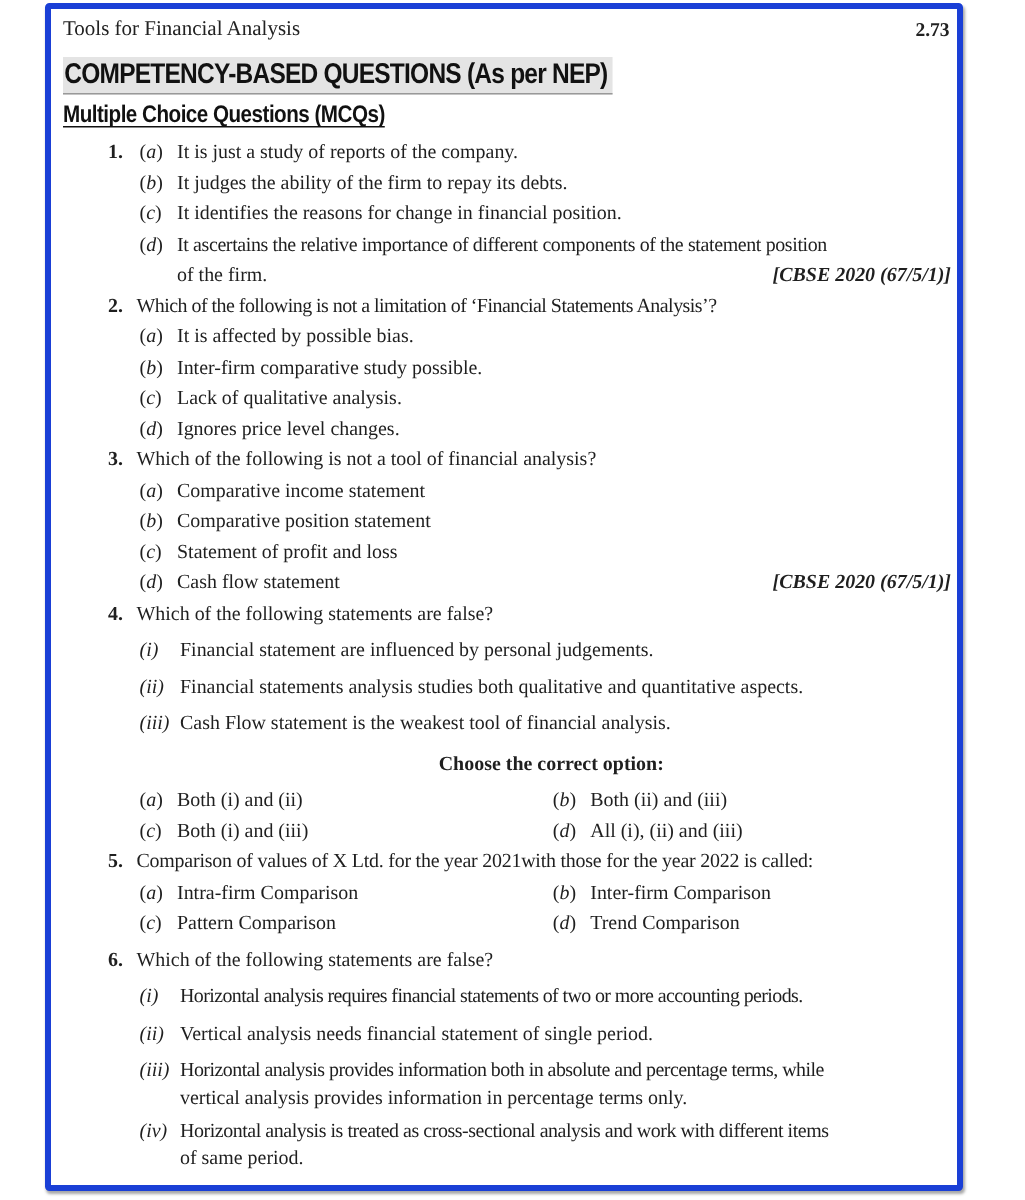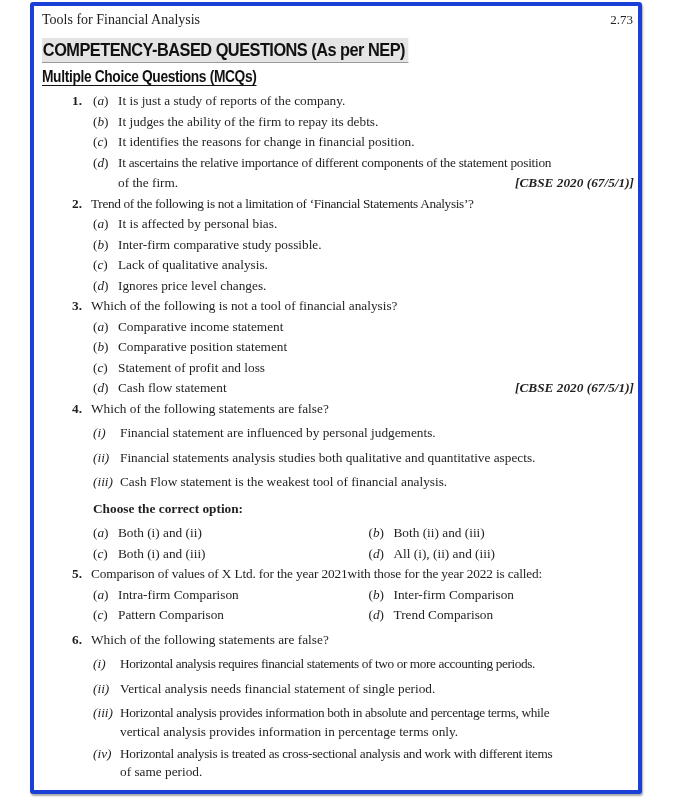--- a/index.html
+++ b/index.html
@@ -1,32 +1,32 @@
 <!DOCTYPE html>
 <html><head>
   <meta charset="utf-8">
   <style>
     html, body { margin: 0; padding: 0; background: #ffffff; }
     body { width: 683px; height: 800px; position: relative; overflow: hidden; font-family: "DejaVu Serif", "Liberation Serif", serif; color: #1f1f1f; }
     .frame { position: absolute; left: 30px; top: 2px; width: 612px; height: 792px; border: 4px solid #1a3fd6; border-radius: 3px; box-shadow: 1px 2px 2px rgba(0,0,0,0.35); background: #fff; box-sizing: border-box; }
     .running-head { position: absolute; left: 42px; top: 12px; font-family: "Liberation Serif", serif; font-size: 14px; color: #222; }
-    .page-num { position: absolute; right: 50px; top: 12px; font-family: "Liberation Serif", serif; font-size: 13px; color: #222; }
+    .page-num { position: absolute; right: 50px; top: 12px; font-family: "Liberation Serif", serif; font-size: 13px; color: #222; font-weight: bold; }
     .section-title { position: absolute; left: 42px; top: 38px; background: #e4e4e4; padding: 1px 4px 1px 1px; font-family: "Liberation Sans", sans-serif; font-weight: bold; font-size: 19px; letter-spacing: -0.6px; transform: scaleX(0.86); transform-origin: left center; white-space: nowrap; color: #111; border-bottom: 1.5px solid #999; }
     .sub-title { position: absolute; left: 42px; top: 68px; font-family: "Liberation Sans", sans-serif; font-weight: bold; font-size: 16px; letter-spacing: -0.4px; transform: scaleX(0.86); transform-origin: left center; white-space: nowrap; text-decoration: underline; text-underline-offset: 3px; color: #111; }
     .content { position: absolute; left: 62px; top: 91px; width: 580px; font-family: "Liberation Serif", serif; font-size: 13.3px; line-height: 20.5px; }
     .q { position: relative; padding-left: 29px; }
     .qnum { position: absolute; left: 10px; top: 0; font-weight: bold; font-family: "Liberation Serif", serif; }
     .qtext { display: block; }
     .opt { position: relative; padding-left: 25px; margin-left: 2px; }
     .olabel { position: absolute; left: 0; font-style: italic; }
     .olabel .p { font-style: normal; }
     .cite { font-style: italic; font-weight: bold; float: right; margin-right: 8px; text-align: right; }
     .row2 { display: flex; }
     .row2 .opt { width: 250px; }
-    .choose { font-weight: bold; margin-left: 2px; margin-top: 2px; }
+    .choose { font-weight: bold; margin-left: 2px; margin-top: 2px; text-align: center; }
     .gap { height: 4px; }
     .stmt { position: relative; padding-left: 25px; margin-left: 2px; }
     .stmt .olabel { position: absolute; left: 0; }
     .stmt .cont { display: block; }
     i.rn { font-style: italic; }
   </style>
 </head>
 <body>
 
 <div class="frame"></div>
@@ -42,22 +42,22 @@
   <div class="q">
     <span class="qnum">1.</span>
     <div class="opt"><span class="olabel"><span class="p">(</span><span>a</span><span class="p">)</span></span><span>It is just a study of reports of the company.</span></div>
     <div class="opt"><span class="olabel"><span class="p">(</span><span>b</span><span class="p">)</span></span><span>It judges the ability of the firm to repay its debts.</span></div>
     <div class="opt"><span class="olabel"><span class="p">(</span><span>c</span><span class="p">)</span></span><span>It identifies the reasons for change in financial position.</span></div>
     <div class="opt"><span class="olabel"><span class="p">(</span><span>d</span><span class="p">)</span></span><span style="letter-spacing:-0.25px">It ascertains the relative importance of different components of the statement position</span><br><span>of the firm.</span><span class="cite">[CBSE 2020 (67/5/1)]</span></div>
   </div>
 
   <div class="q">
     <span class="qnum">2.</span>
-    <span class="qtext" style="letter-spacing:-0.35px">Trend of the following is not a limitation of ‘Financial Statements Analysis’?</span>
-    <div class="opt"><span class="olabel"><span class="p">(</span><span>a</span><span class="p">)</span></span><span>It is affected by personal bias.</span></div>
+    <span class="qtext" style="letter-spacing:-0.35px">Which of the following is not a limitation of ‘Financial Statements Analysis’?</span>
+    <div class="opt"><span class="olabel"><span class="p">(</span><span>a</span><span class="p">)</span></span><span>It is affected by possible bias.</span></div>
     <div class="opt"><span class="olabel"><span class="p">(</span><span>b</span><span class="p">)</span></span><span>Inter-firm comparative study possible.</span></div>
     <div class="opt"><span class="olabel"><span class="p">(</span><span>c</span><span class="p">)</span></span><span>Lack of qualitative analysis.</span></div>
     <div class="opt"><span class="olabel"><span class="p">(</span><span>d</span><span class="p">)</span></span><span>Ignores price level changes.</span></div>
   </div>
 
   <div class="q">
     <span class="qnum">3.</span>
     <span class="qtext">Which of the following is not a tool of financial analysis?</span>
     <div class="opt"><span class="olabel"><span class="p">(</span><span>a</span><span class="p">)</span></span><span>Comparative income statement</span></div>
     <div class="opt"><span class="olabel"><span class="p">(</span><span>b</span><span class="p">)</span></span><span>Comparative position statement</span></div>

